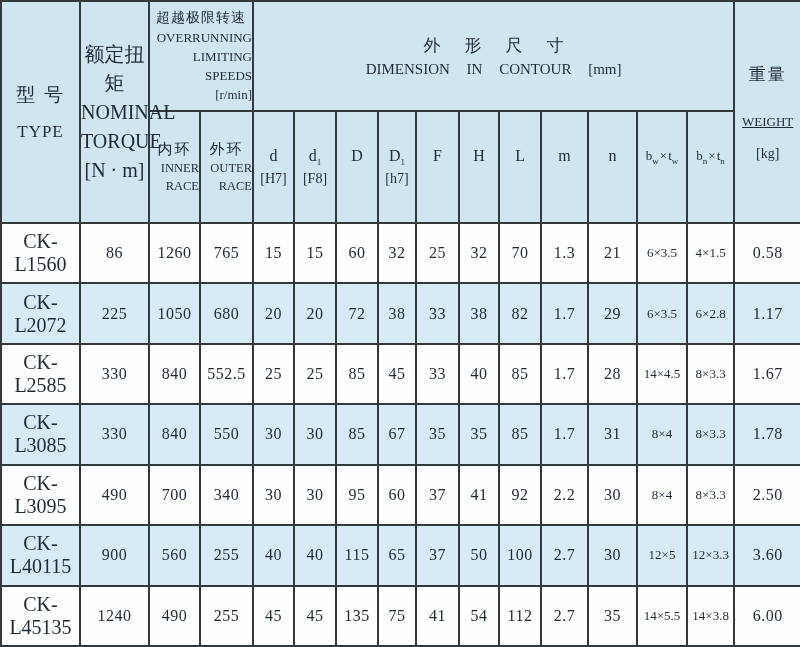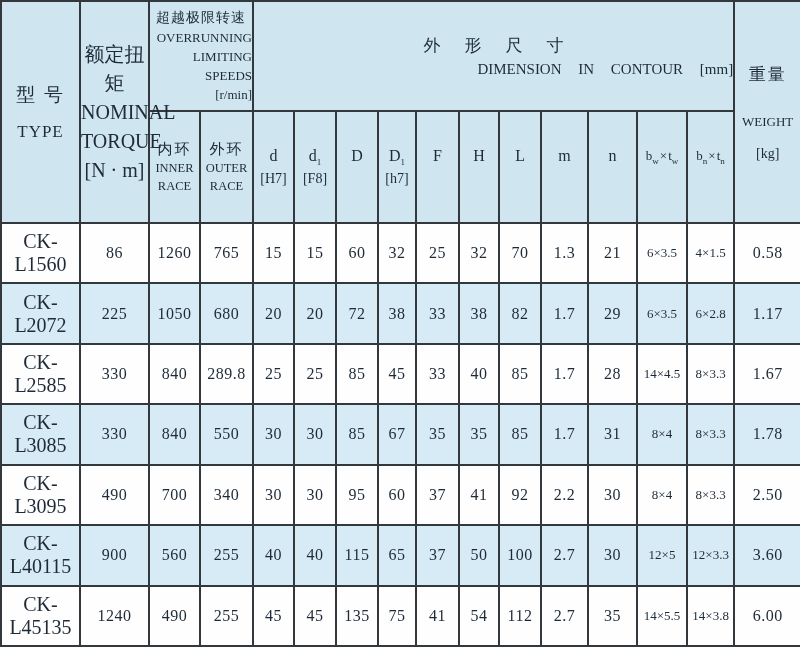--- a/index.html
+++ b/index.html
@@ -46,27 +46,27 @@
   
   .zh-xl { font-size: 19px; letter-spacing: 2px; margin-bottom: 14px; }
   .en-lg { font-size: 17px; letter-spacing: 1px; }
 
   .torque-line { font-size: 20px; line-height: 29px; }
 
   .speeds-zh { font-size: 14px; line-height: 20px; letter-spacing: 1px; }
   .speeds-en { font-size: 13px; line-height: 19px; text-align: right; }
 
   .dim-zh { font-size: 17px; letter-spacing: 24px; text-indent: 24px; margin-bottom: 4px; }
-  .dim-en { font-size: 15px; word-spacing: 13px; text-align: right; }
+  .dim-en { font-size: 15px; word-spacing: 13px; }
 
   .race-zh { font-size: 15px; line-height: 20px; letter-spacing: 2px; }
-  .race-en { font-size: 12.5px; line-height: 18px; }
+  .race-en { font-size: 12.5px; line-height: 18px; text-align: right; }
 
   .weight-zh { font-size: 17px; letter-spacing: 2px; margin-bottom: 28px; }
-  .weight-en { font-size: 13px; margin-bottom: 16px; }
+  .weight-en { font-size: 13px; margin-bottom: 16px; text-decoration: underline; }
   .weight-unit { font-size: 14px; margin-top: 16px; }
 
   .dim-letter { font-size: 16px; height: 26px; line-height: 26px; }
   .dim-letter.small { font-size: 13px; }
   .dim-tol { font-size: 14px; height: 22px; line-height: 20px; }
   .dim-letter sub { font-size: 9px; vertical-align: -4px; }
   .times { padding: 0 1px; }
 </style>
 </head>
 <body>
@@ -210,21 +210,21 @@
       <td>1.7</td>
       <td>29</td>
       <td>6×3.5</td>
       <td>6×2.8</td>
       <td>1.17</td>
     </tr>
     <tr>
       <td>CK-L2585</td>
       <td>330</td>
       <td>840</td>
-      <td>289.8</td>
+      <td>552.5</td>
       <td>25</td>
       <td>25</td>
       <td>85</td>
       <td>45</td>
       <td>33</td>
       <td>40</td>
       <td>85</td>
       <td>1.7</td>
       <td>28</td>
       <td>14×4.5</td>

